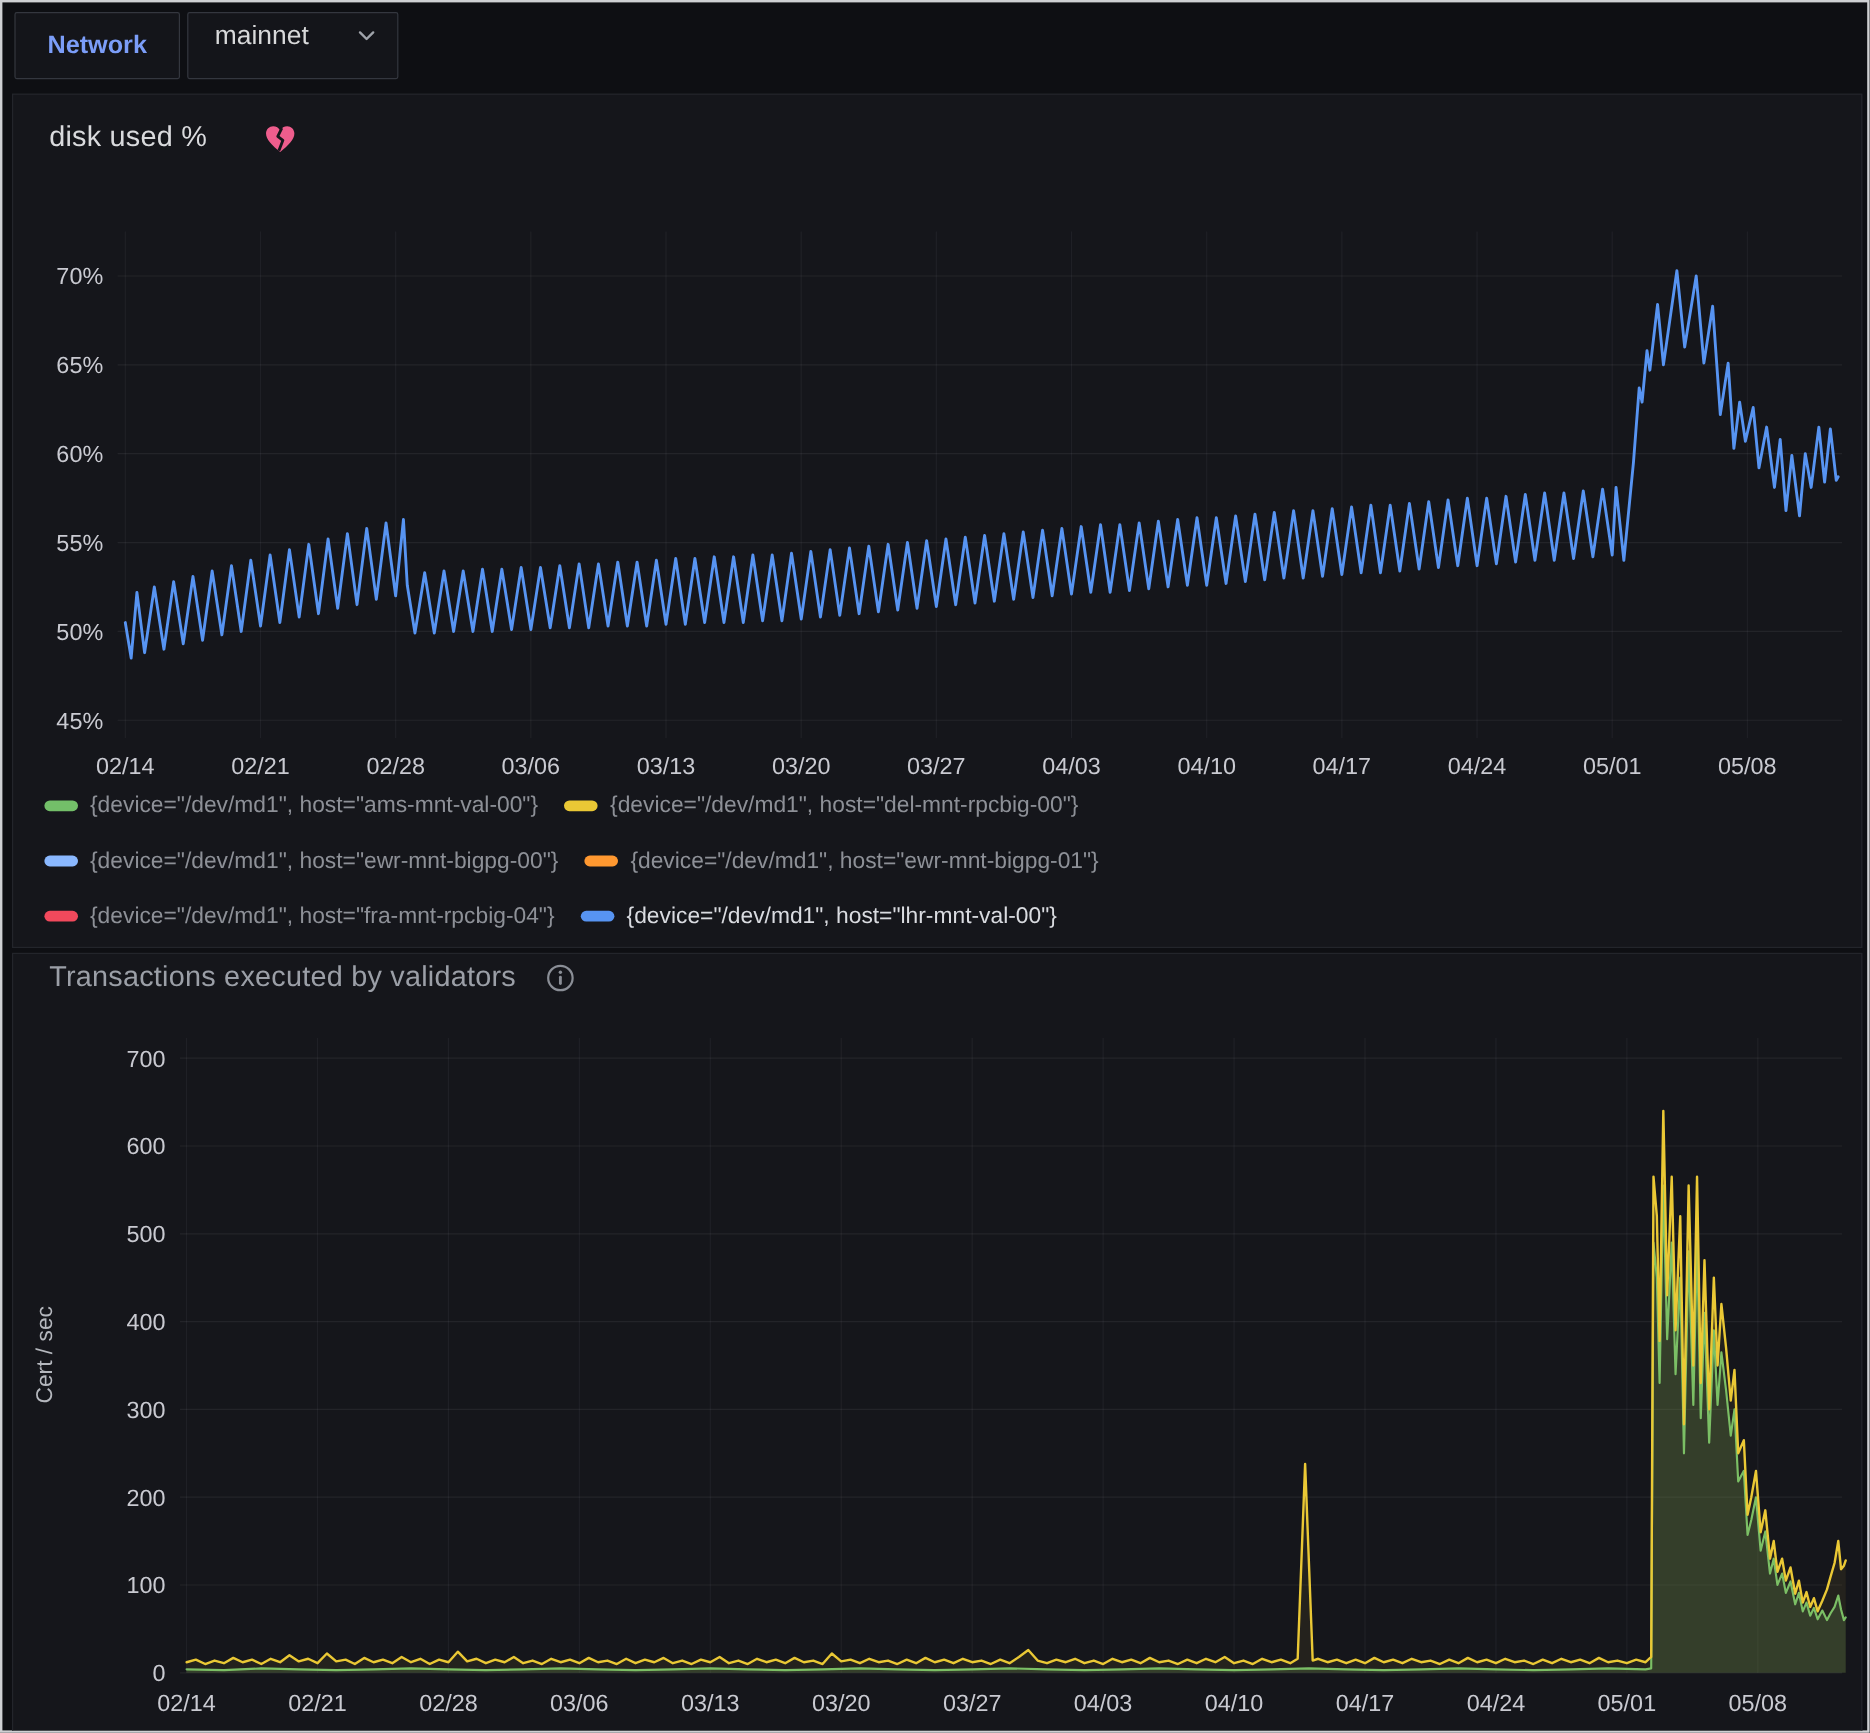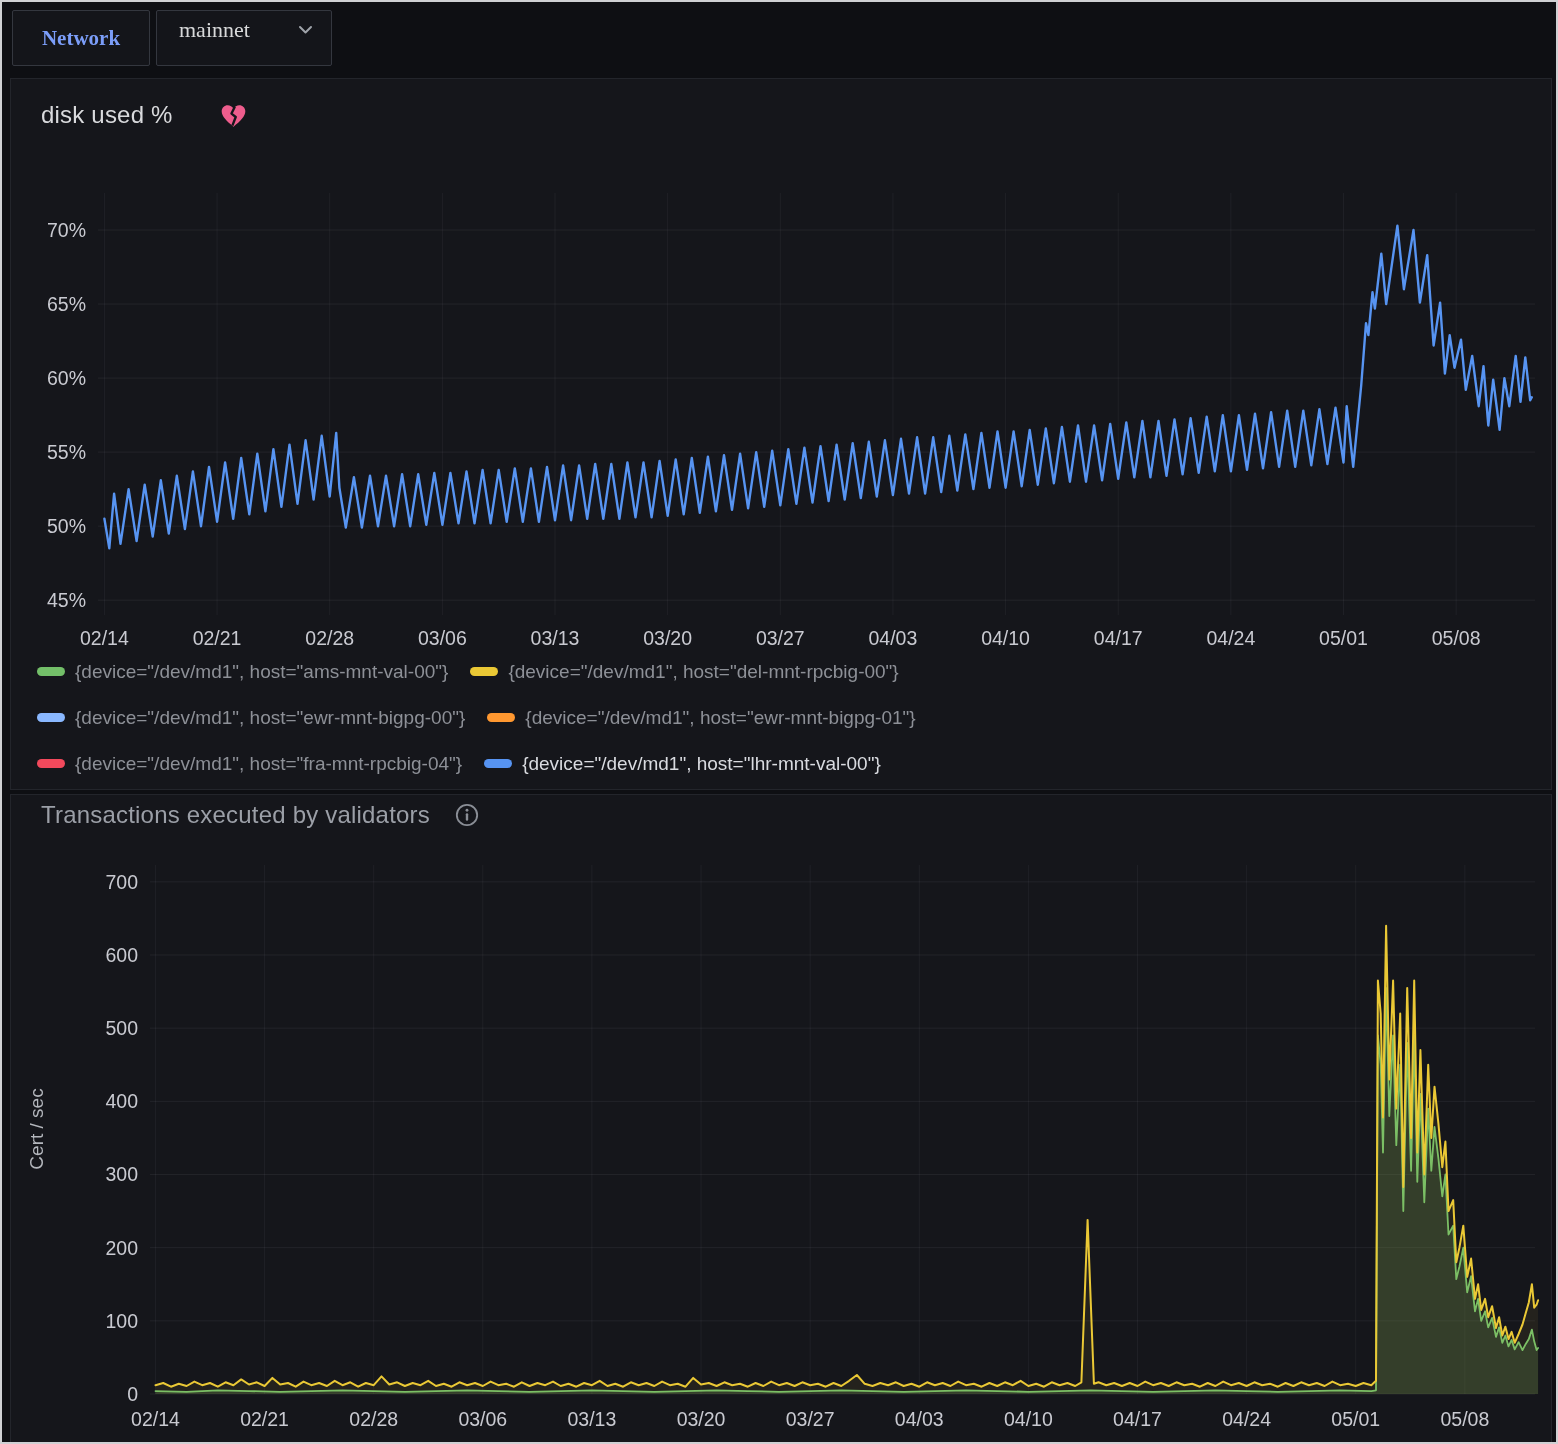--- a/index.html
+++ b/index.html
@@ -8,21 +8,21 @@
     background:#0e0f13;
     font-family:"Liberation Sans", sans-serif;
     position:relative;
     border:2px solid #cfd0d3;
     overflow:hidden;
   }
   .hdr { position:absolute; top:0; left:0; width:100%; height:74px; }
   .hdr-box {
     position:absolute; top:8px; height:56px;
     border:1px solid #34373f; border-radius:2px;
-    background:#14151a; display:flex; align-items:center;font-family:Liberation Serif, serif;
+    background:#14151a; display:flex; align-items:center;
   }
   .hdr-box.network { left:10px; width:138px; justify-content:center; }
   .hdr-box.mainnet { left:154px; width:176px; padding:0 18px 16px 22px; justify-content:space-between; }
   .network-label { color:#7b9df8; font-size:21px; font-weight:700; }
   .mainnet-value { color:#d8d9da; font-size:22px; font-weight:500; }
   .panel {
     position:absolute; left:8px; width:1542px;
     background:#15161b; border:1px solid #23252b;
   }
   .panel1 { top:76px; height:712px; }

